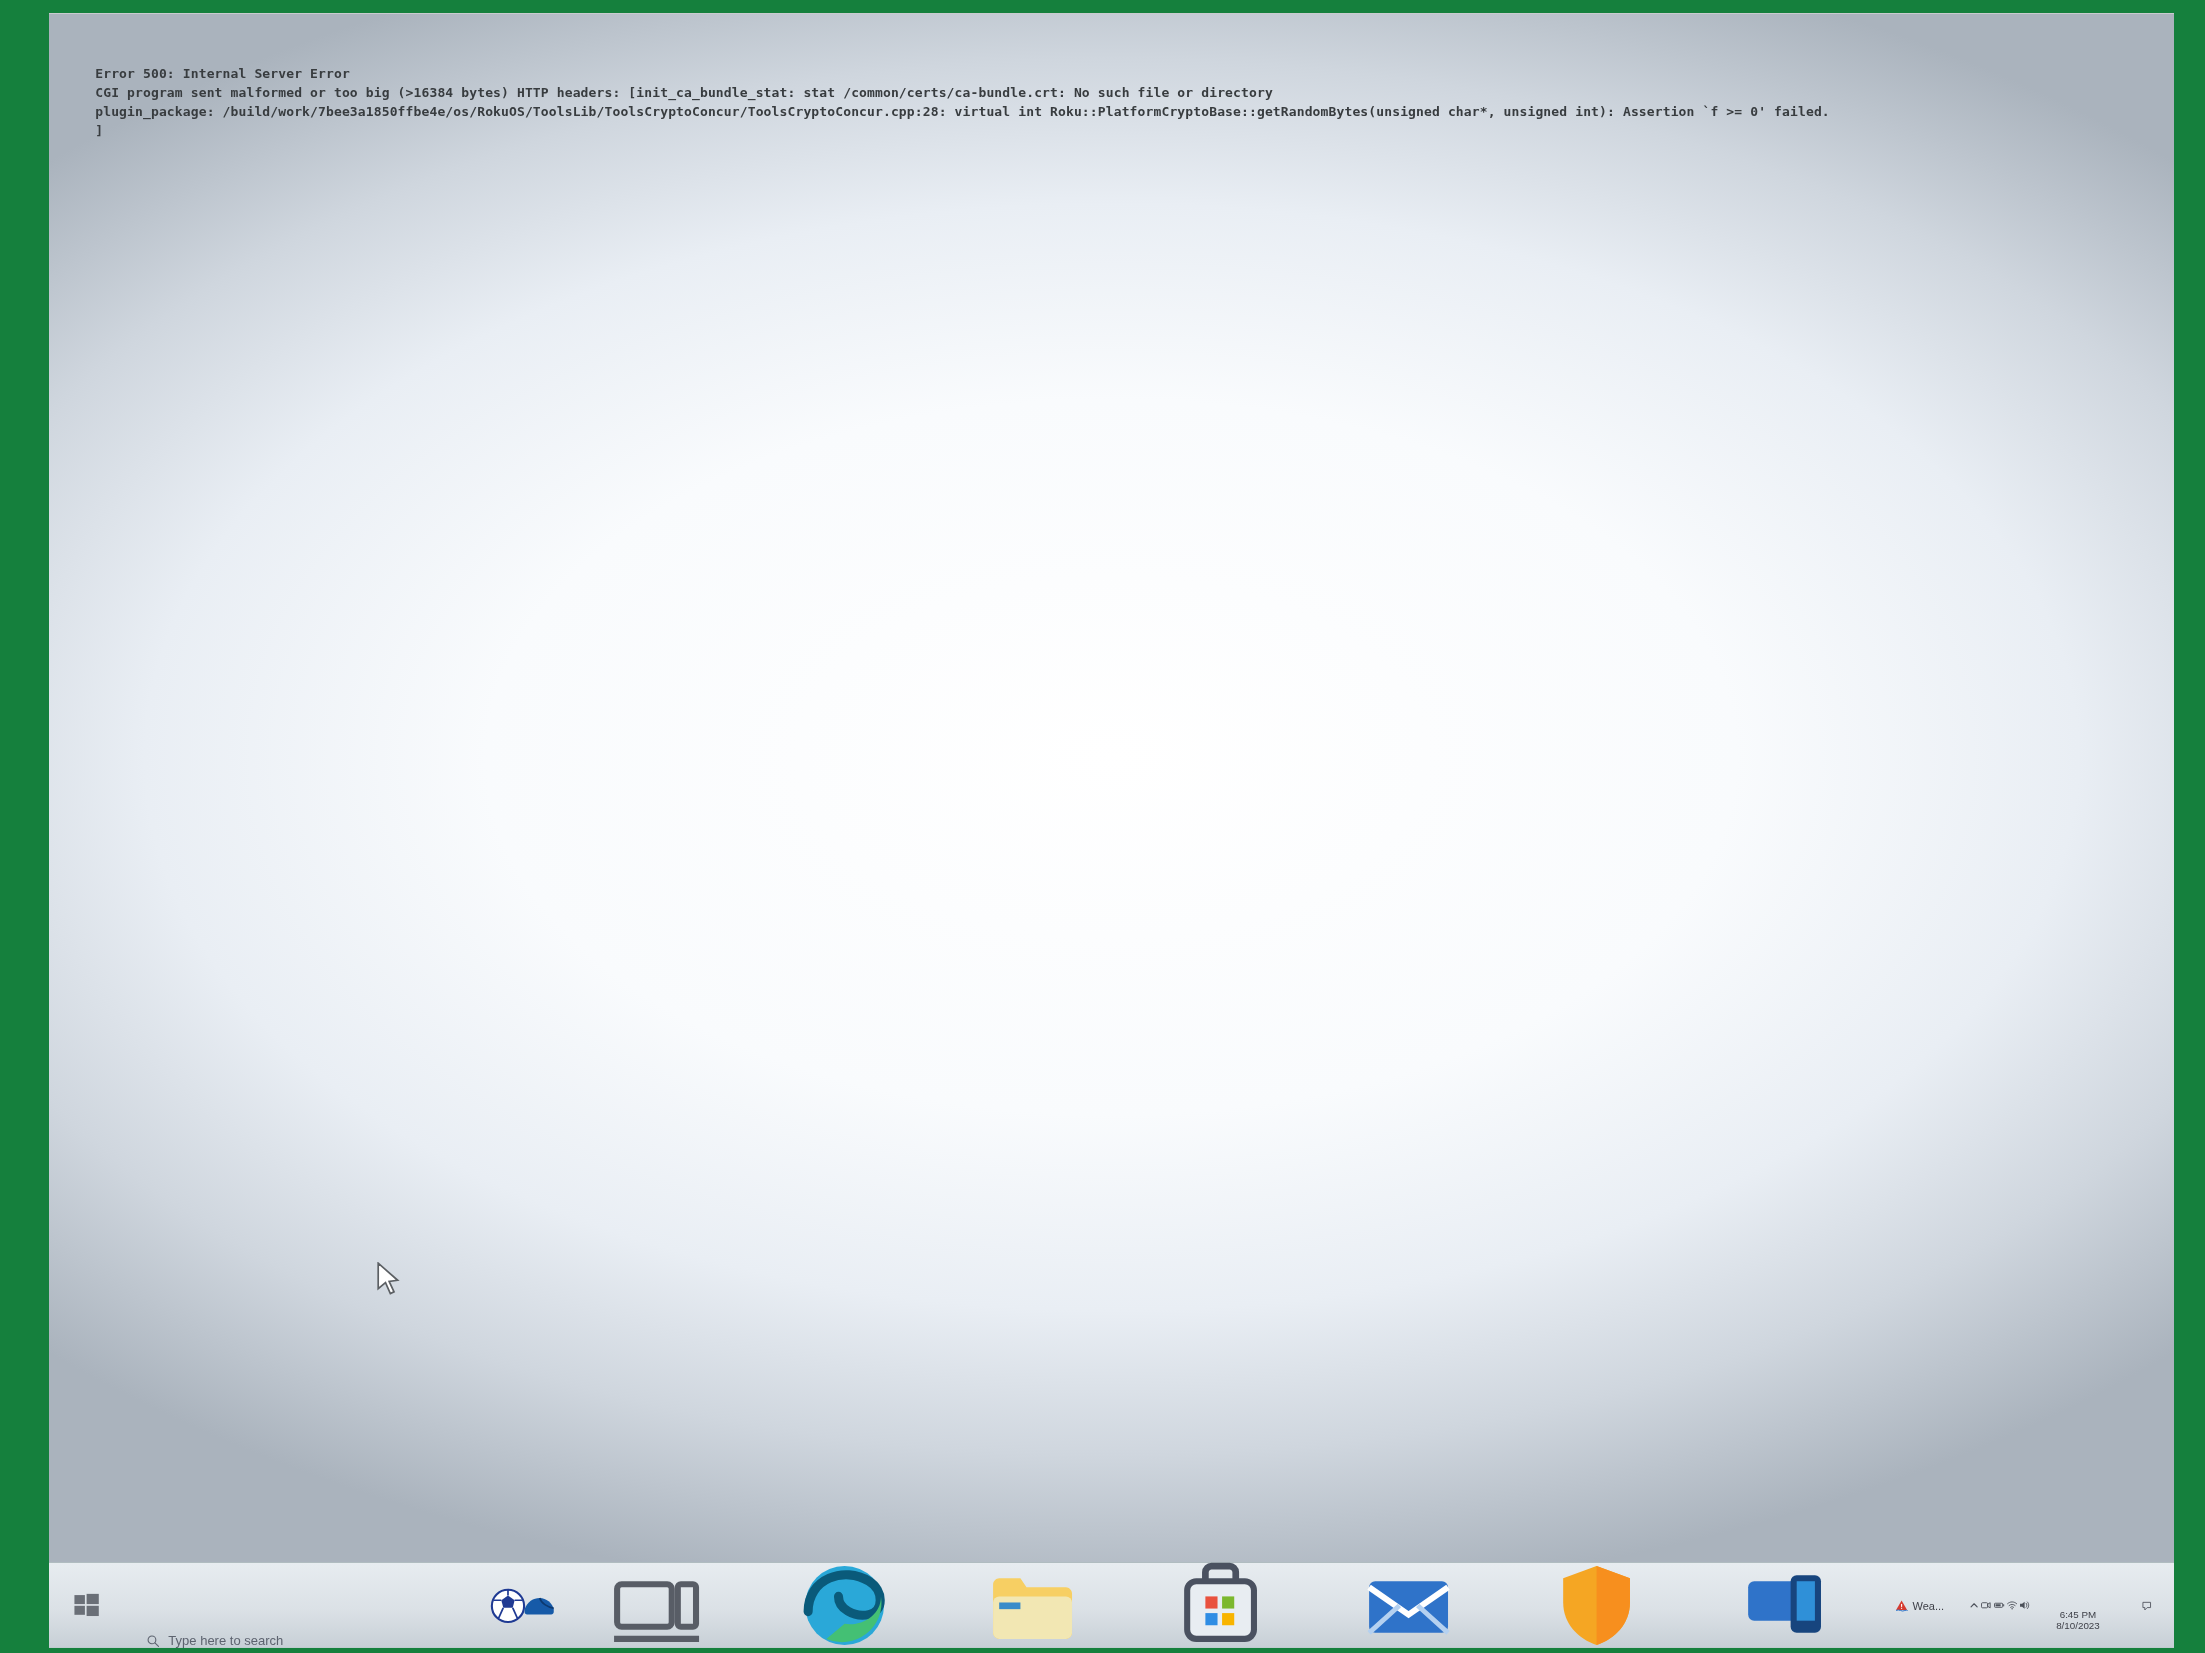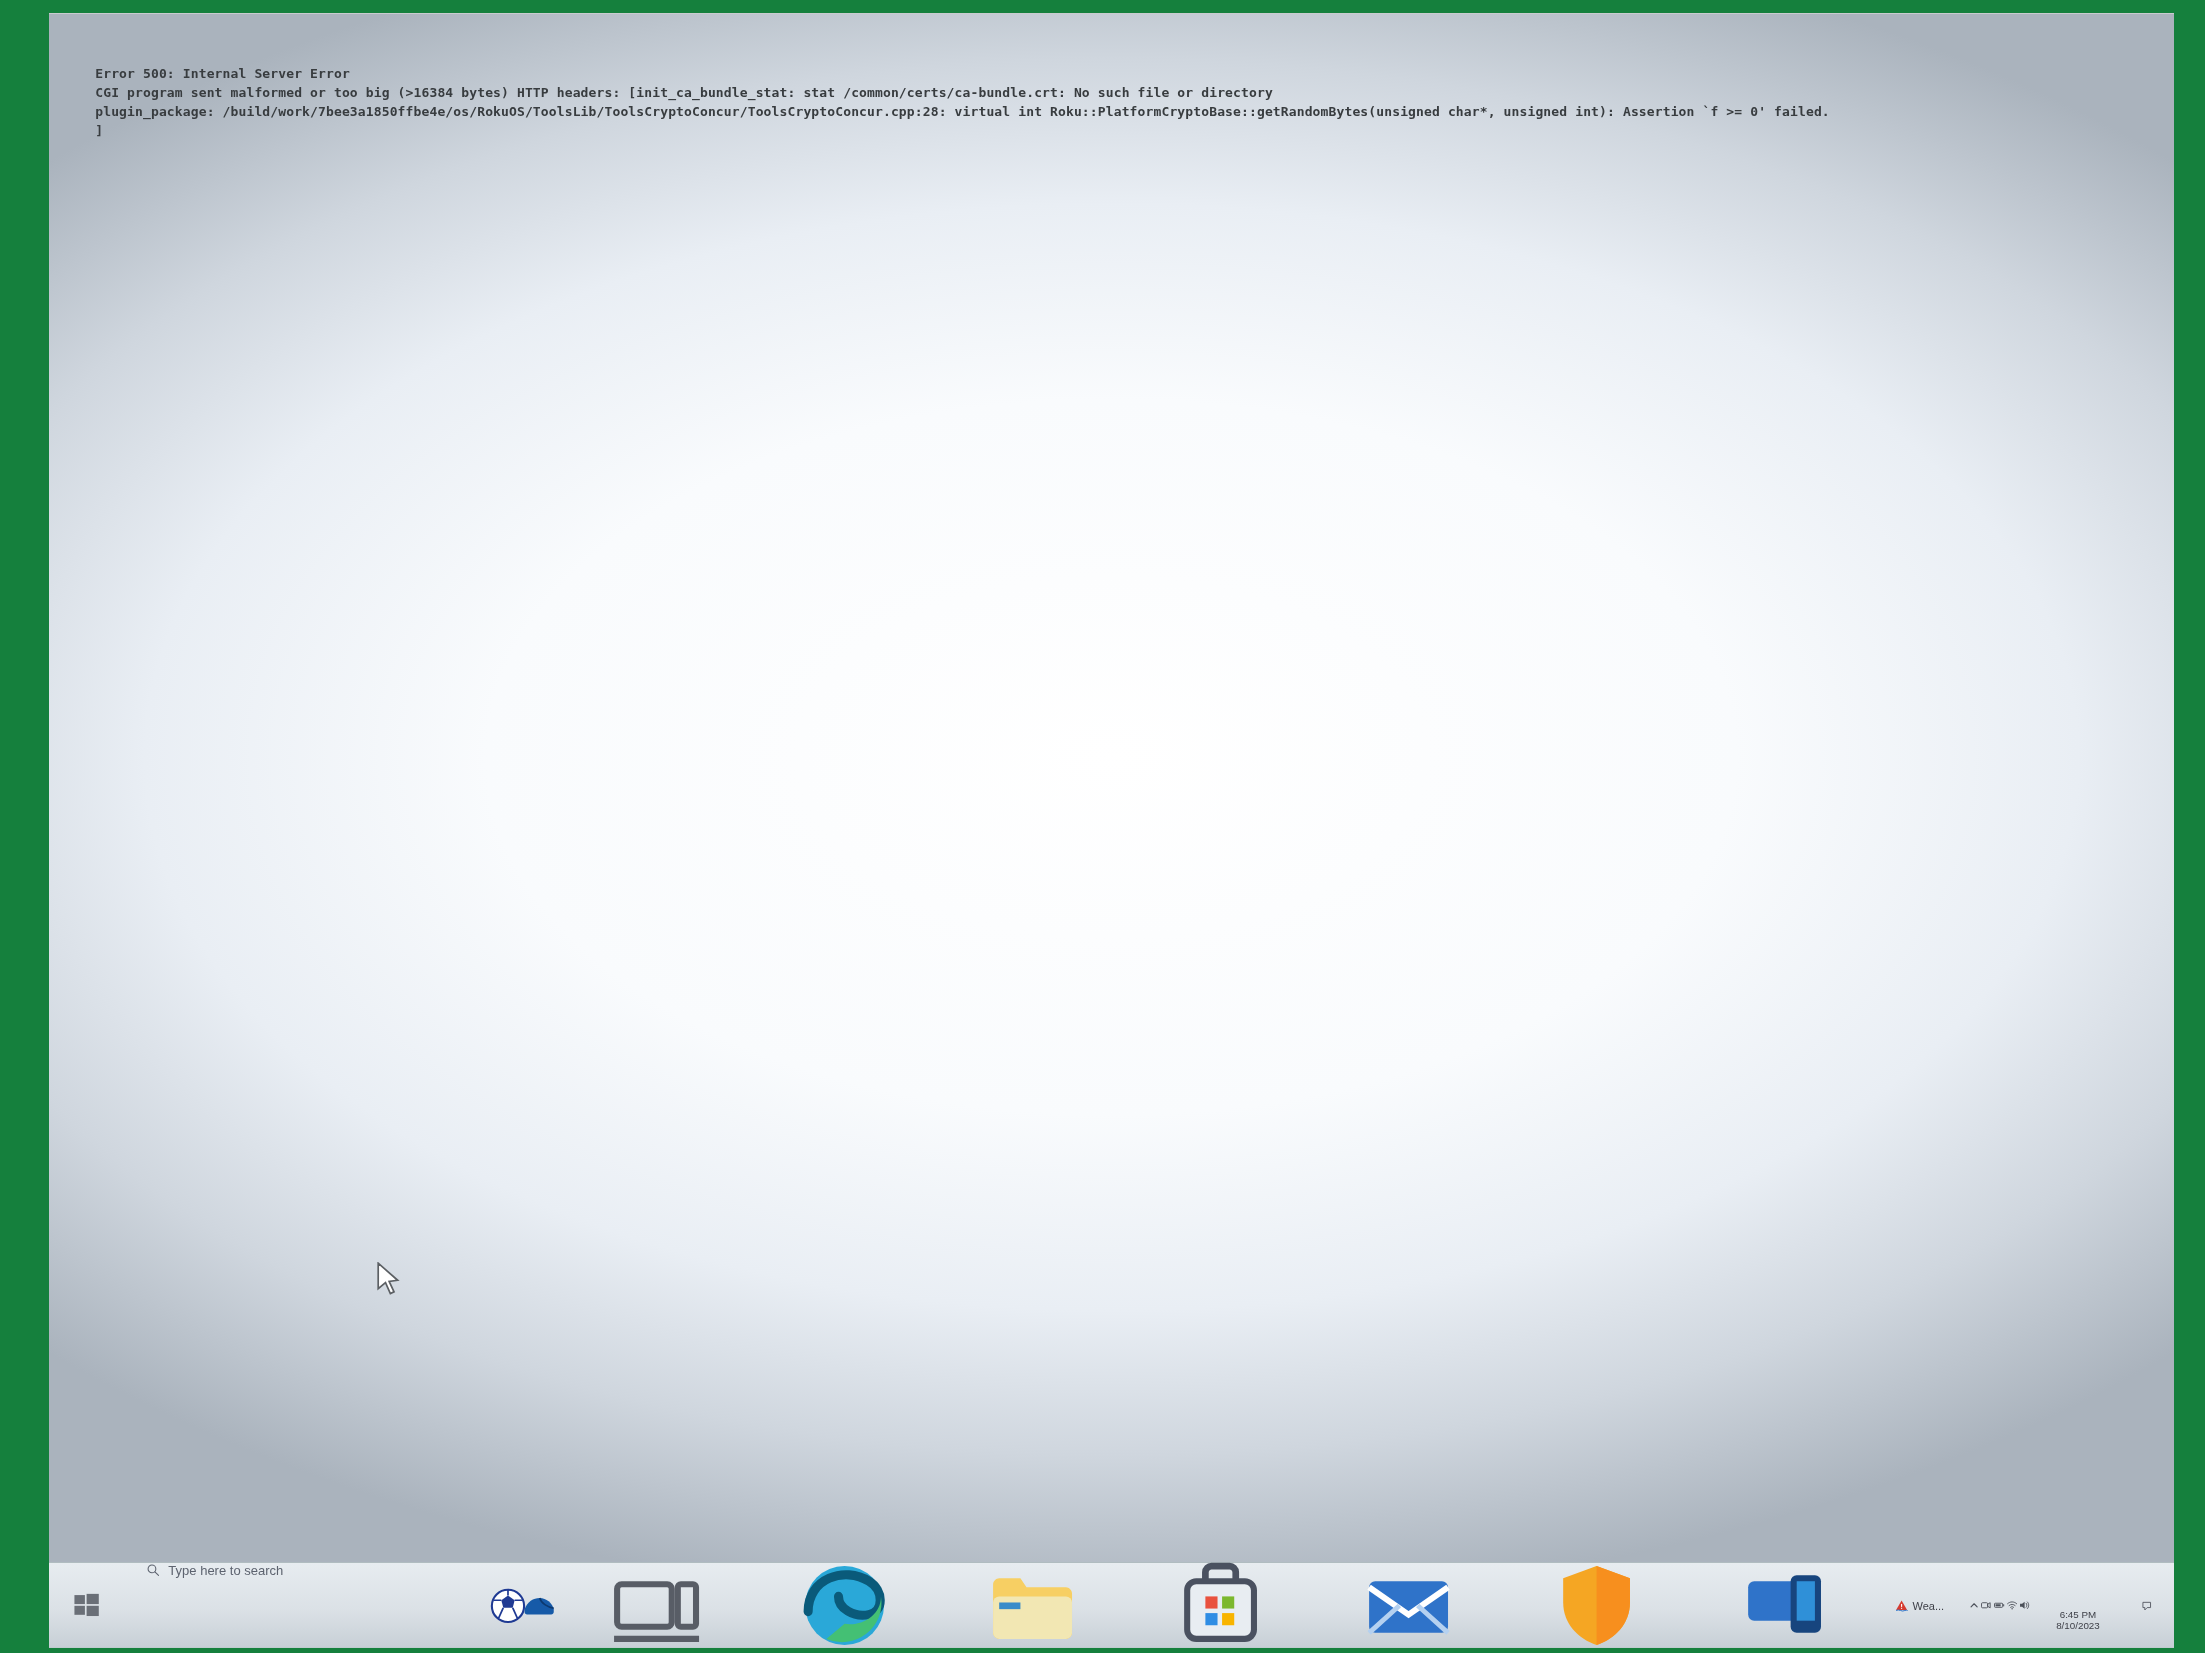--- a/index.html
+++ b/index.html
@@ -72,21 +72,21 @@
       justify-content: center;
       height: 100%;
       padding: 0 0.55%;
       min-width: 3.2%;
     }
     .tb-btn svg { display: block; }
     .start { min-width: 3.6%; }
     .start .win-logo { width: 55%; height: 55%; }
     .search {
       display: flex;
-      align-items: flex-start;
+      align-items: flex-end;
       gap: 0.6em;
       width: 25.5%;
       padding: 0 1%;
       font-size: clamp(4.4px, 1.45vw, 13px);
       color: #5d636f;
     }
     .search .mag { width: 1.1em; height: 1.1em; flex: 0 0 auto; }
     .search span { white-space: nowrap; overflow: hidden; text-overflow: ellipsis; }
     .sports {
       width: 6.2%;

